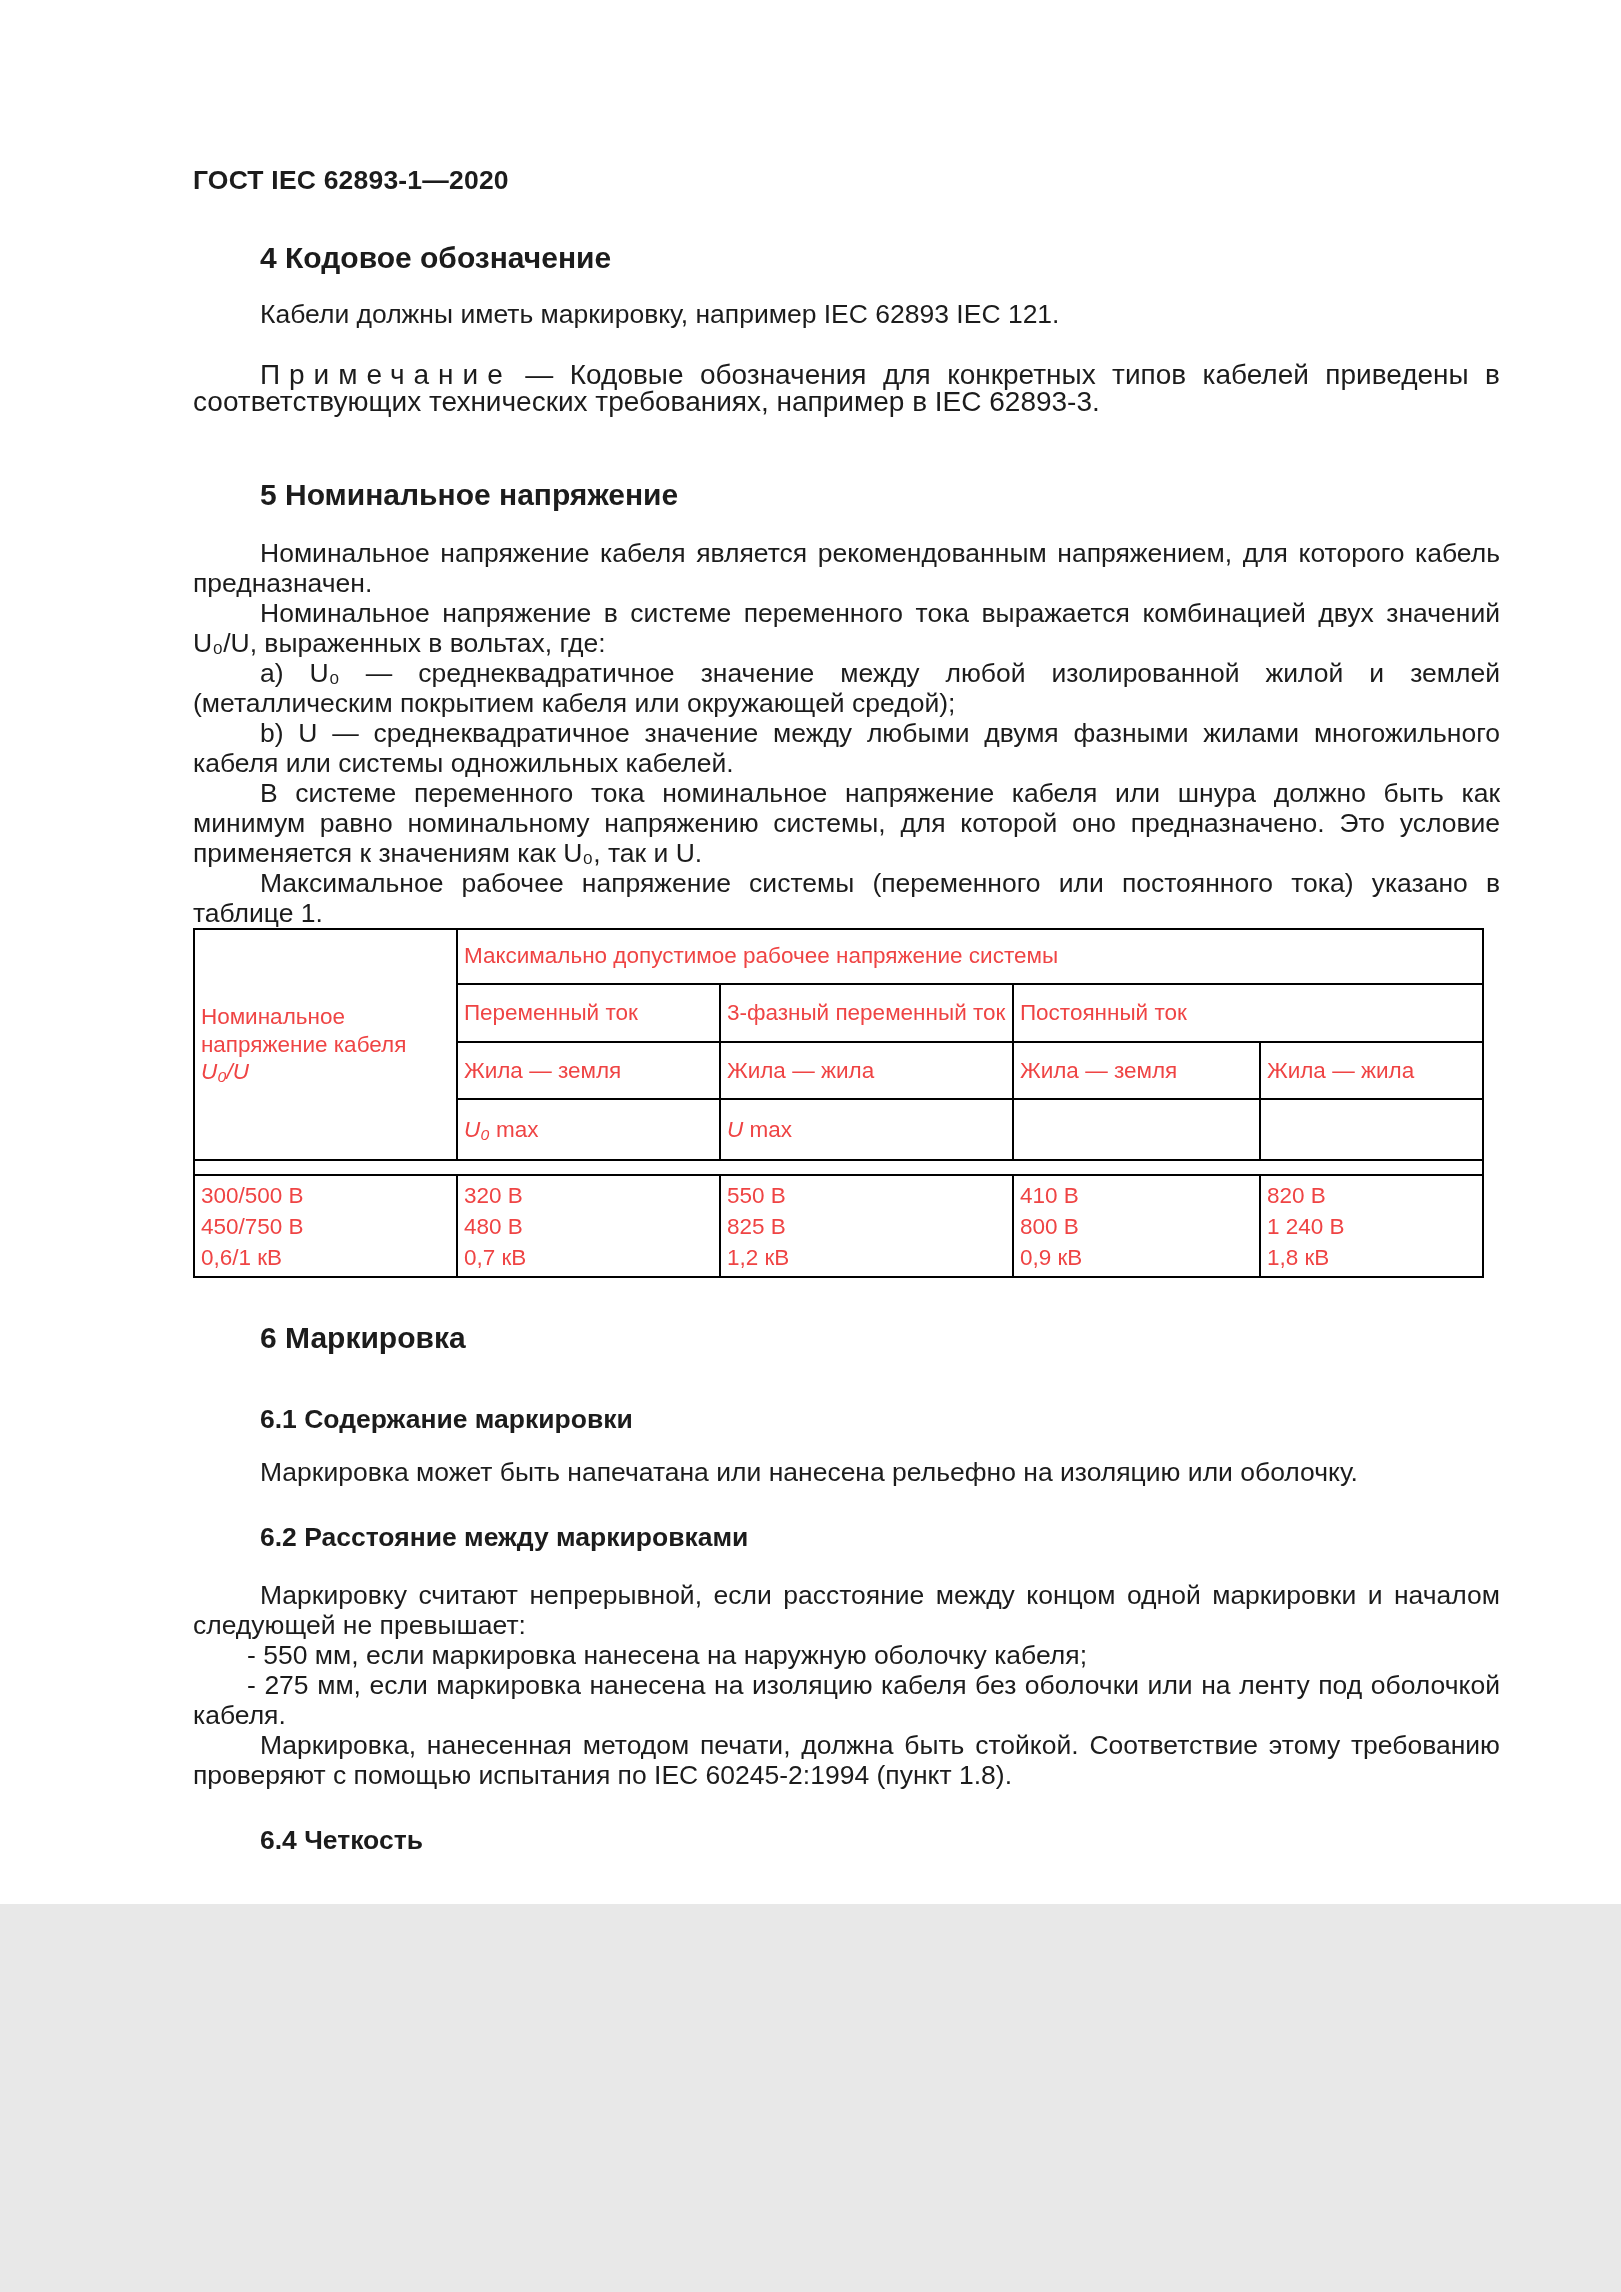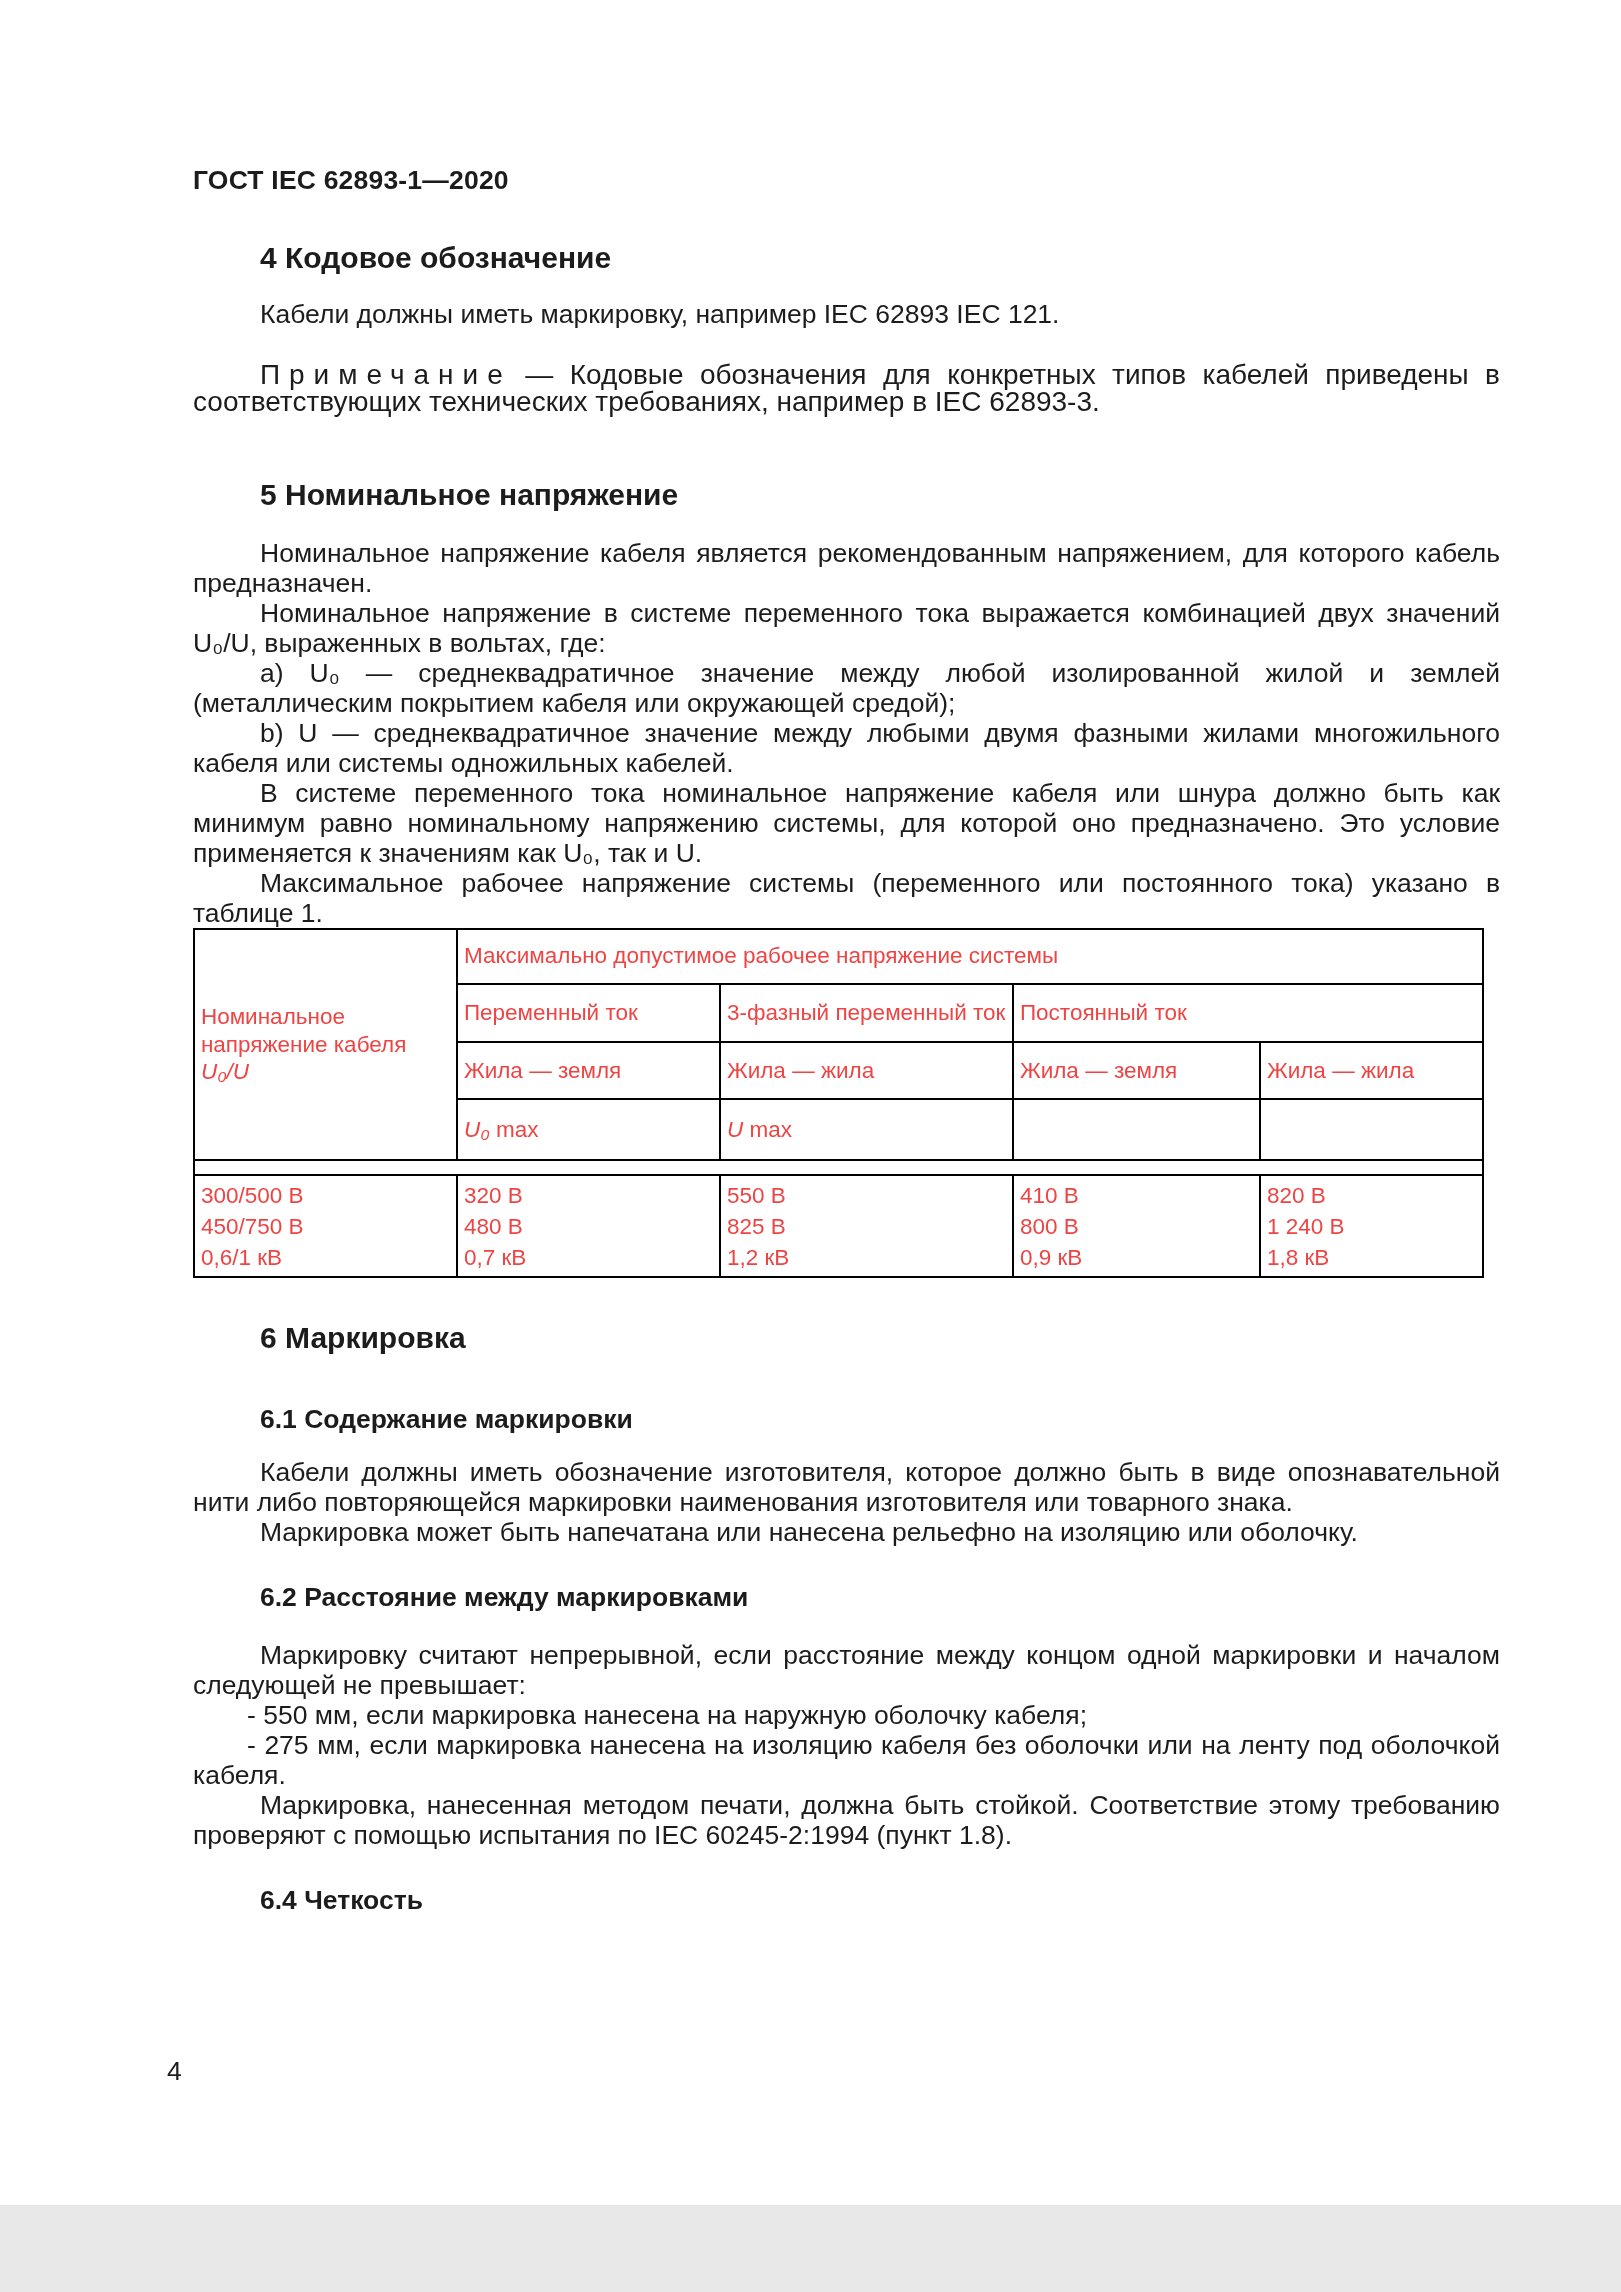--- a/index.html
+++ b/index.html
@@ -1,18 +1,18 @@
 <!DOCTYPE html>
 <html lang="ru"><head>
 <meta charset="utf-8">
 <style>
   html,body{margin:0;padding:0;background:#e8e8e8;}
   .page{
     position:relative;
-    width:1621px;height:2205px;
+    width:1621px;height:1904px;
     margin:0 auto;
     background:#ffffff;
     font-family:"Liberation Sans", sans-serif;
     color:#1c1c1c;
     overflow:hidden;
   }
   .content{
     position:absolute;
     left:193px;top:165px;
     width:1307px;
@@ -176,21 +176,20 @@
             <div>1 240 В</div>
             <div>1,8 кВ</div>
           </td>
         </tr>
       </tbody>
     </table>
 
     <h2 class="h-sec s6">6 Маркировка</h2>
 
     <h3 class="h-sub m61">6.1 Содержание маркировки</h3>
-    <p class="body">Кабели должны иметь обозначение изготовителя, которое должно быть в виде опознавательной нити либо повторяющейся маркировки наименования изготовителя или товарного знака.</p>
     <p class="body">Маркировка может быть напечатана или нанесена рельефно на изоляцию или оболочку.</p>
 
     <h3 class="h-sub m62">6.2 Расстояние между маркировками</h3>
     <p class="body">Маркировку считают непрерывной, если расстояние между концом одной маркировки и началом следующей не превышает:</p>
     <p class="body dash">- 550 мм, если маркировка нанесена на наружную оболочку кабеля;</p>
     <p class="body dash">- 275 мм, если маркировка нанесена на изоляцию кабеля без оболочки или на ленту под оболочкой кабеля.</p>
 
     <p class="body">Маркировка, нанесенная методом печати, должна быть стойкой. Соответствие этому требованию проверяют с помощью испытания по IEC 60245-2:1994 (пункт 1.8).</p>
 
     <h3 class="h-sub m64">6.4 Четкость</h3>

